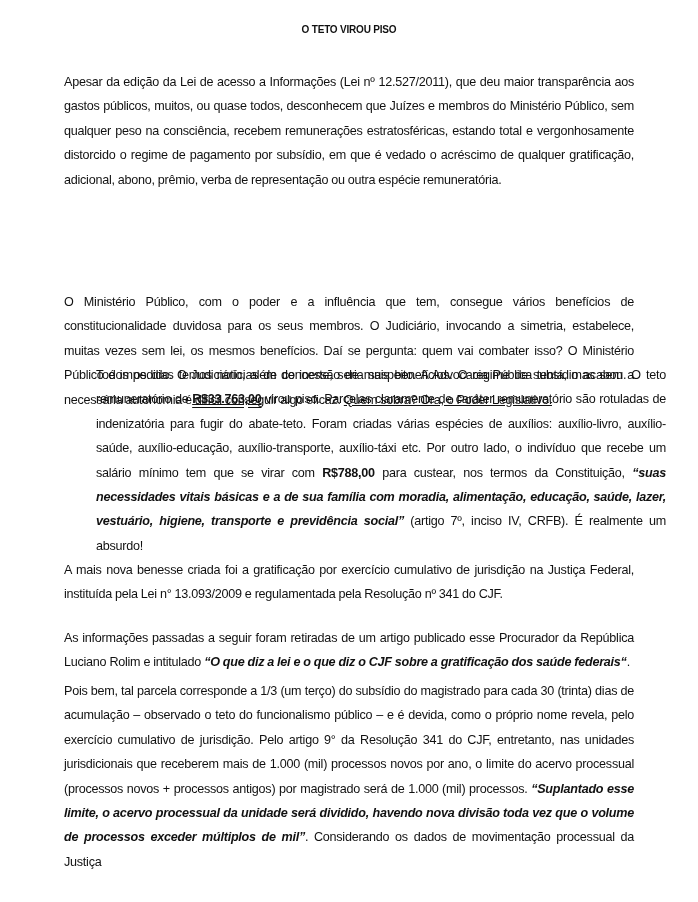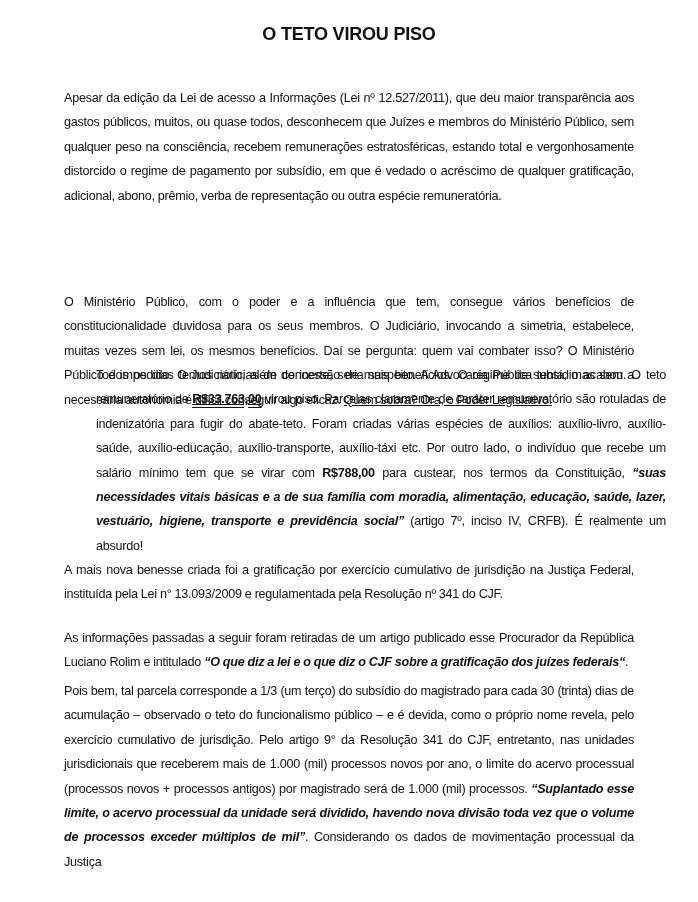--- a/index.html
+++ b/index.html
@@ -21,36 +21,36 @@
       top: 0;
       width: 570px;
     }
     .title {
       position: absolute;
       top: 24px;
       left: 0;
       width: 570px;
       text-align: center;
       font-weight: bold;
-      font-size: 18px;
+      font-size: 10px;
       letter-spacing: -0.2px;
       margin: 0;
     }
     .para {
       position: absolute;
       left: 0;
       width: 570px;
       margin: 0;
       font-size: 12.6px;
       line-height: 24.4px;
       text-align: justify;
       letter-spacing: -0.25px;
       word-spacing: -0.2px;
     }
-    .p1 { top: 86px; }
+    .p1 { top: 70px; }
     .p2 { top: 290px; }
     .p3 { top: 363px; margin-left: 32px; }
     .p4 { top: 558px; }
     .p5 { top: 626px; }
     .p6 { top: 679px; }
     .bu { font-weight: normal; text-decoration: underline; }
     .bdu { font-weight: bold; text-decoration: underline double; }
     .b { font-weight: bold; }
     .bi { font-weight: bold; font-style: italic; }
   </style>
@@ -61,16 +61,16 @@
   <h1 class="title">O TETO VIROU PISO</h1>
 
   <p class="para p1"><span>Apesar da edição da Lei de acesso a Informações (Lei nº 12.527/2011), que deu maior transparência aos gastos públicos, muitos, ou quase todos, desconhecem que Juízes e membros do Ministério Público, sem qualquer peso na consciência, recebem remunerações estratosféricas, estando total e vergonhosamente distorcido o regime de pagamento por subsídio, em que é vedado o acréscimo de qualquer gratificação, adicional, abono, prêmio, verba de representação ou outra espécie remuneratória.</span></p>
 
   <p class="para p2"><span>O Ministério Público, com o poder e a influência que tem, consegue vários benefícios de constitucionalidade duvidosa para os seus membros. O Judiciário, invocando a simetria, estabelece, muitas vezes sem lei, os mesmos benefícios. Daí se pergunta: quem vai combater isso? O Ministério Público é impedido. O Judiciário, além de inerte, seria suspeito. A Advocacia Pública tenta, mas sem a necessária autonomia é difícil conseguir algo eficaz. </span><span class="bu">Quem sobra? Ora, o Poder Legislativo.</span></p>
 
   <p class="para p3"><span>Todos os dias temos notícias de concessão de mais benefícios. O regime de subsídio acabou. O teto remuneratório de </span><span class="bdu">R$33.763,00</span><span> virou piso. Parcelas claramente de caráter remuneratório são rotuladas de indenizatória para fugir do abate-teto. Foram criadas várias espécies de auxílios: auxílio-livro, auxílio-saúde, auxílio-educação, auxílio-transporte, auxílio-táxi etc. Por outro lado, o indivíduo que recebe um salário mínimo tem que se virar com </span><span class="b">R$788,00</span><span> para custear, nos termos da Constituição, </span><span class="bi">“suas necessidades vitais básicas e a de sua família com moradia, alimentação, educação, saúde, lazer, vestuário, higiene, transporte e previdência social”</span><span> (artigo 7º, inciso IV, CRFB). É realmente um absurdo!</span></p>
 
   <p class="para p4"><span>A mais nova benesse criada foi a gratificação por exercício cumulativo de jurisdição na Justiça Federal, instituída pela Lei n° 13.093/2009 e regulamentada pela Resolução nº 341 do CJF.</span></p>
 
-  <p class="para p5"><span>As informações passadas a seguir foram retiradas de um artigo publicado esse Procurador da República Luciano Rolim e intitulado </span><span class="bi">“O que diz a lei e o que diz o CJF sobre a gratificação dos juízes federais“</span><span>.</span></p>
+  <p class="para p5"><span>As informações passadas a seguir foram retiradas de um artigo publicado esse Procurador da República Luciano Rolim e intitulado </span><span class="bi">“O que diz a lei e o que diz o CJF sobre a gratificação dos saúde federais“</span><span>.</span></p>
 
   <p class="para p6"><span>Pois bem, tal parcela corresponde a 1/3 (um terço) do subsídio do magistrado para cada 30 (trinta) dias de acumulação – observado o teto do funcionalismo público – e é devida, como o próprio nome revela, pelo exercício cumulativo de jurisdição. Pelo artigo 9° da Resolução 341 do CJF, entretanto, nas unidades jurisdicionais que receberem mais de 1.000 (mil) processos novos por ano, o limite do acervo processual (processos novos + processos antigos) por magistrado será de 1.000 (mil) processos. </span><span class="bi">“Suplantado esse limite, o acervo processual da unidade será dividido, havendo nova divisão toda vez que o volume de processos exceder múltiplos de mil”</span><span>. Considerando os dados de movimentação processual da Justiça</span></p>
 </div>
 
 </body></html>

